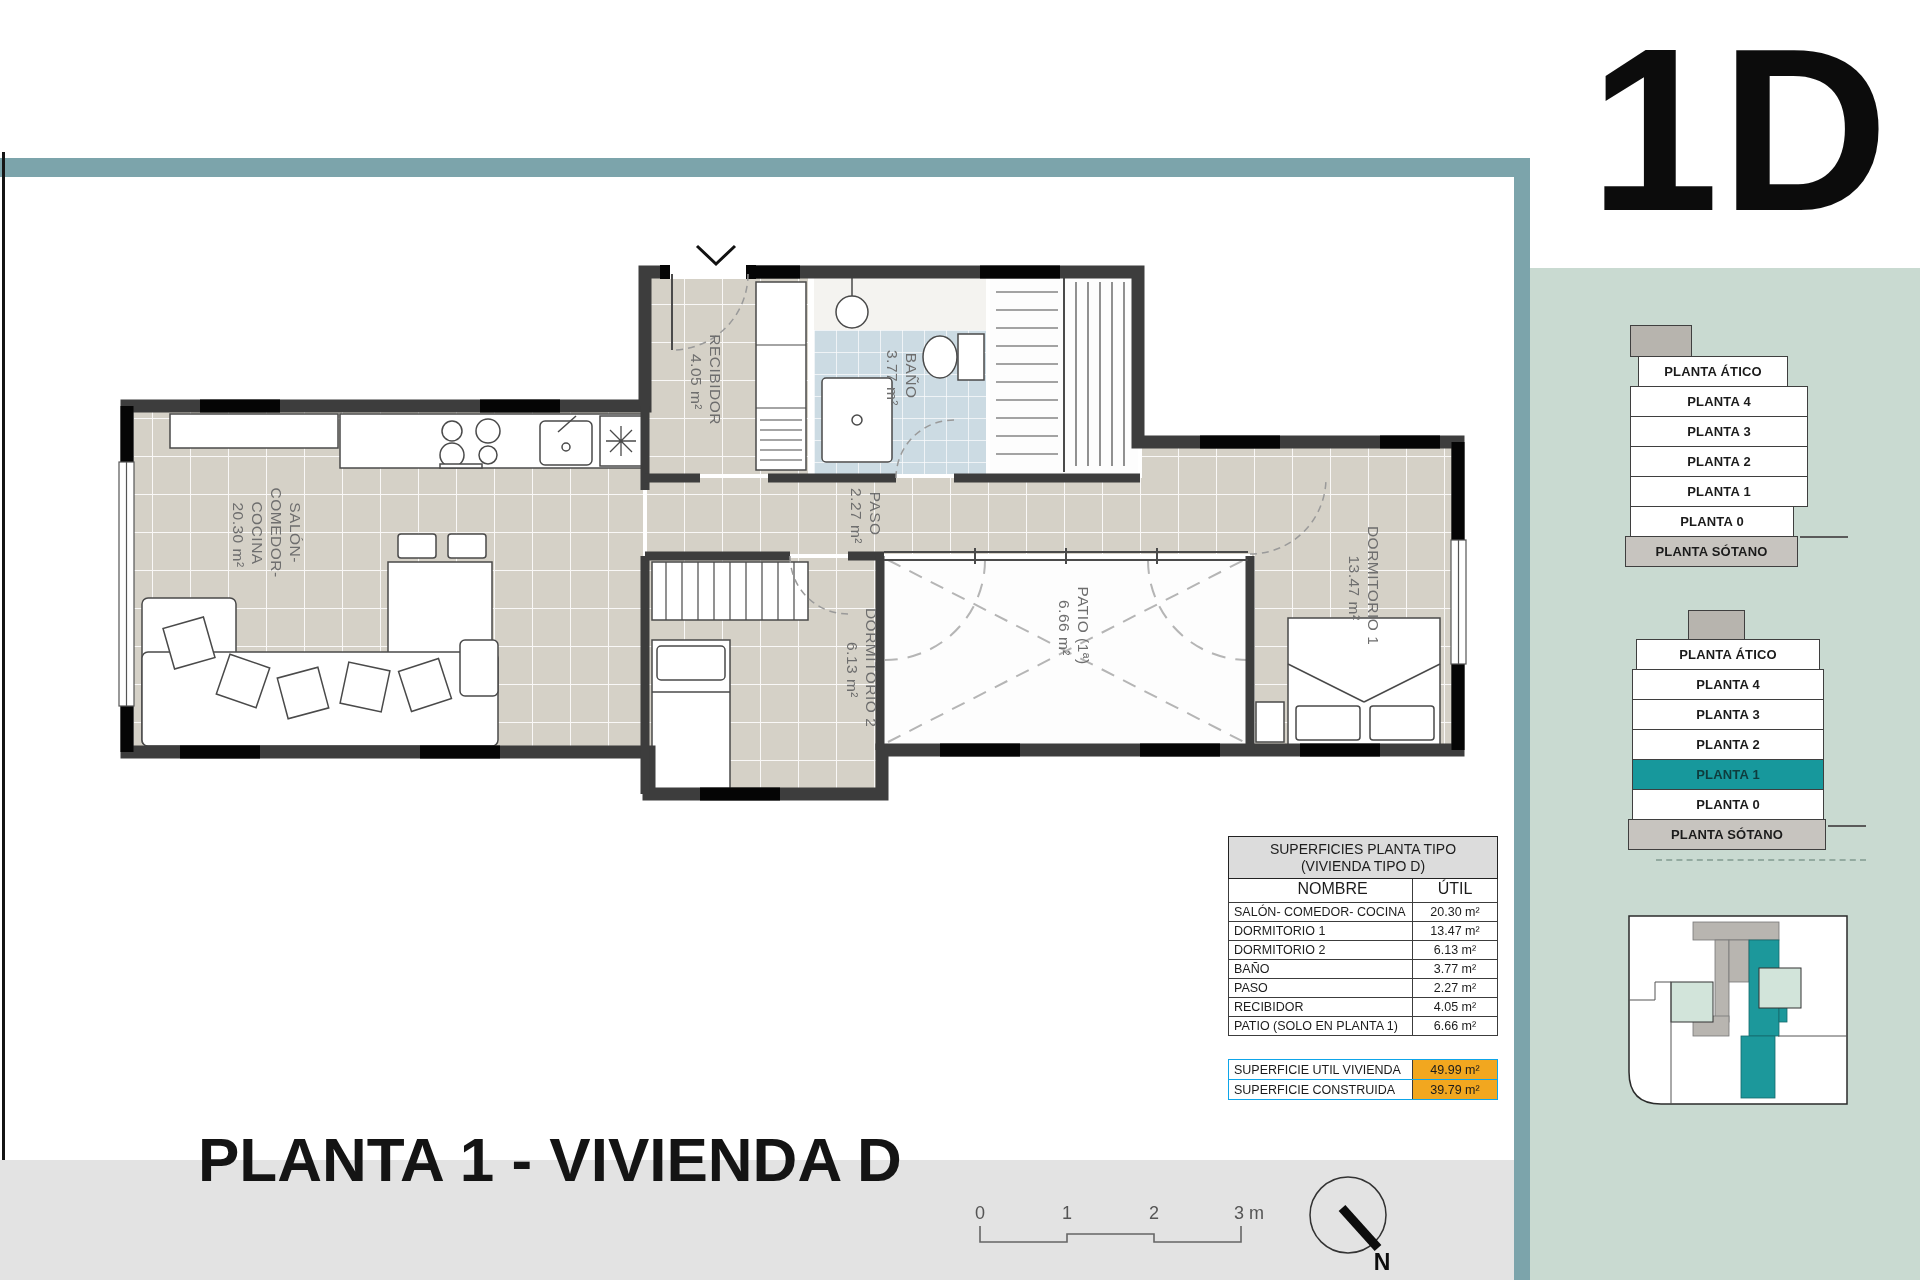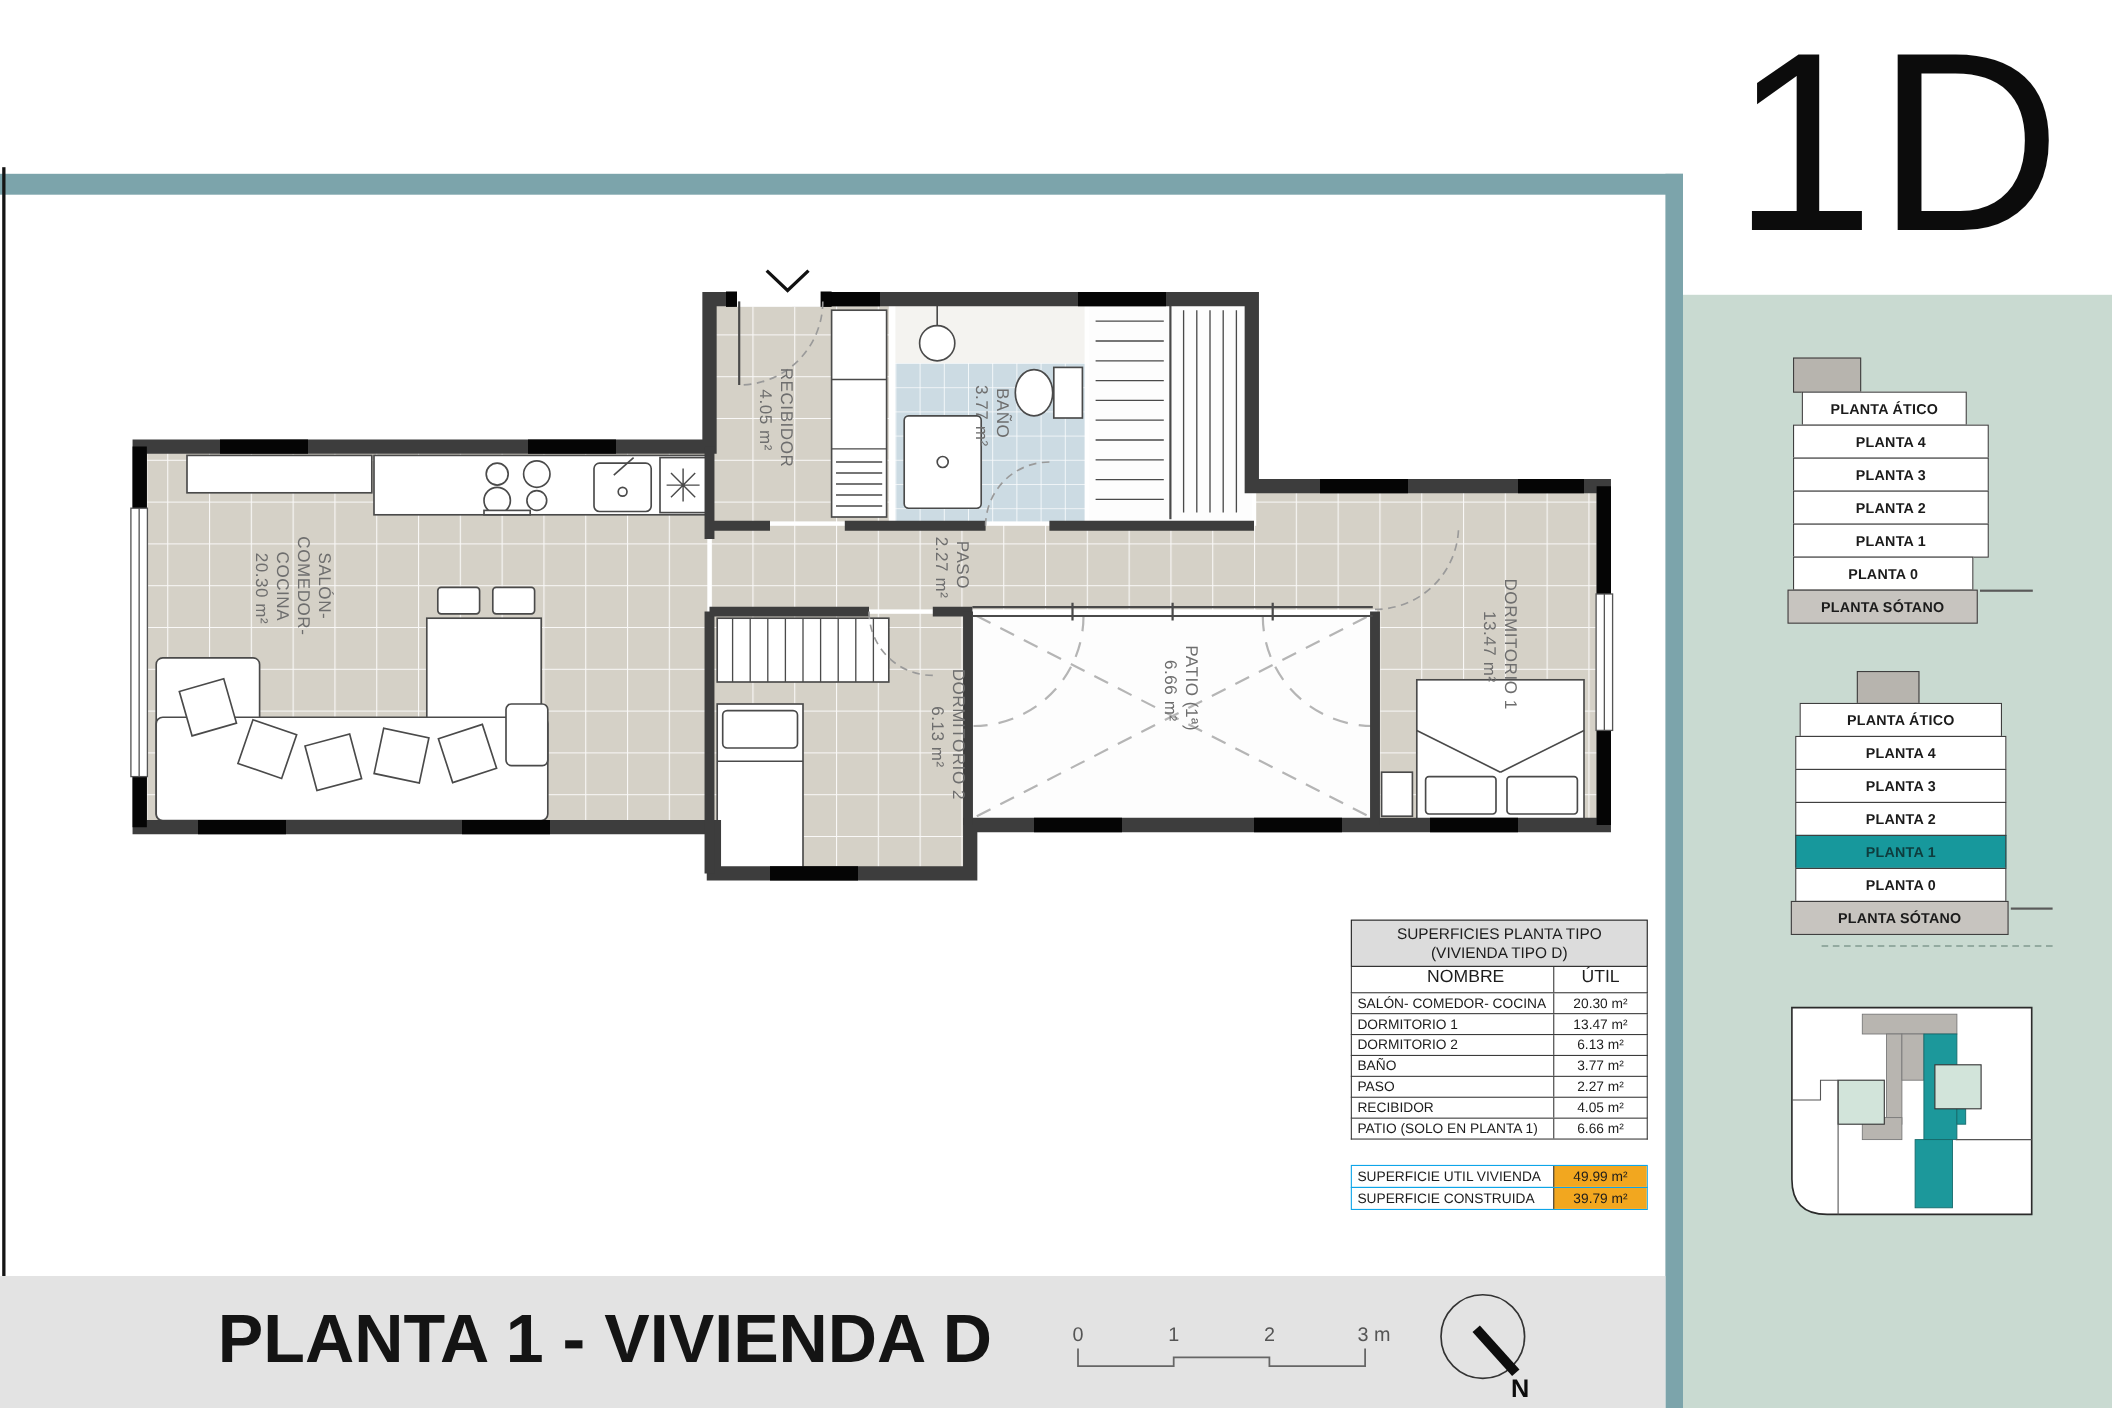--- a/index.html
+++ b/index.html
@@ -4,23 +4,23 @@
 <style>
   html,body{margin:0;padding:0;background:#fff;}
   #sheet{position:relative;width:1920px;height:1280px;background:#fff;overflow:hidden;
          font-family:"Liberation Sans",sans-serif;}
   
   .band-top{position:absolute;left:0;top:158px;width:1530px;height:19px;background:#7ca4ab;}
   .band-right{position:absolute;left:1514px;top:158px;width:16px;height:1122px;background:#7ca4ab;}
   .border-left{position:absolute;left:2px;top:152px;width:3px;height:1008px;background:#141414;}
   .sidebar-bg{position:absolute;left:1530px;top:268px;width:390px;height:1012px;background:#c9dad1;}
   .bottom-strip{position:absolute;left:0;top:1160px;width:1514px;height:120px;background:#e3e3e3;}
-  .unit-label{position:absolute;left:1575px;top:22px;width:330px;
-              font-size:232px;line-height:215px;font-weight:400;color:#0c0c0c;letter-spacing:2px;}
-  .sheet-title{position:absolute;left:198px;top:1182px;font-size:62px;font-weight:700;color:#141414;}
+  .unit-label{position:absolute;left:1575px;top:22px;width:330px;text-align:center;
+              font-size:232px;line-height:215px;font-weight:700;color:#0c0c0c;letter-spacing:2px;}
+  .sheet-title{position:absolute;left:198px;top:1124px;font-size:62px;font-weight:700;color:#141414;}
   
   .stack{position:absolute;}
   .bar{box-sizing:border-box;margin-top:-1px;border:1.5px solid #3f3f3f;background:#fff;
        display:flex;align-items:center;justify-content:center;
        font-weight:700;font-size:13px;color:#1b1b1b;letter-spacing:.2px;}
   .chimney{box-sizing:border-box;background:#b7b4ae;border:1.5px solid #3f3f3f;}
   #stack1 .bar{height:31px;}
   #stack1 .chimney{width:62px;height:32px;}
   #stack1 .f0{width:150px;margin-left:8px;}
   #stack1 .f1,#stack1 .f2,#stack1 .f3,#stack1 .f4{width:178px;}

